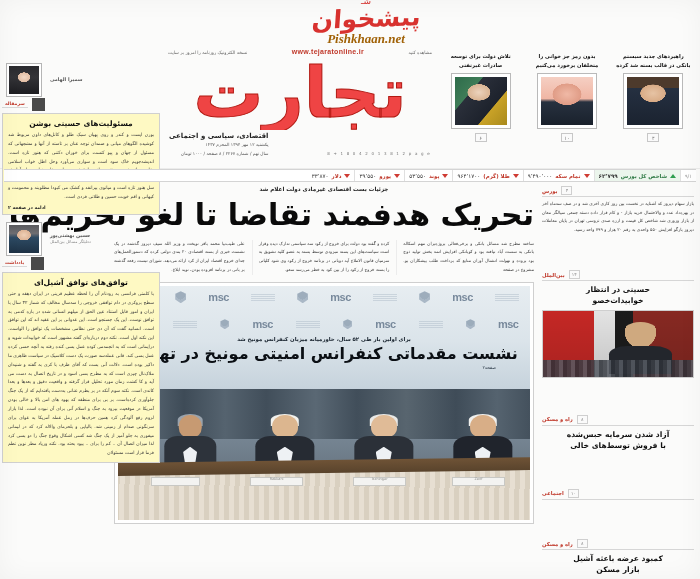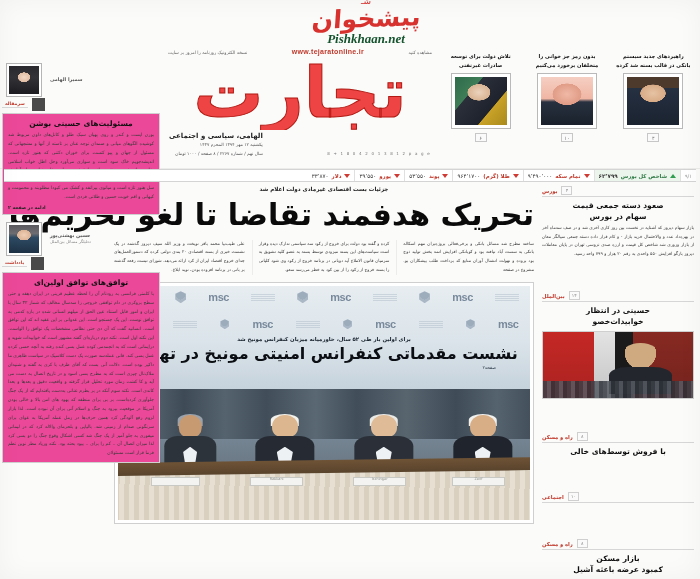--- a/index.html
+++ b/index.html
@@ -44,21 +44,21 @@
     letter-spacing: -1px;
     transform: skewX(-6deg) rotate(-2deg);
     display: block;
   }
   .wm-dots { font-size: 9px; color: #d8322f; display:block; margin-top:-3px;}
   .wm-latin {
     font-family: "Liberation Serif", serif;
     font-size: 13px;
     font-weight: bold;
     font-style: italic;
-    color: #14532d;
+    color: #a16207;
     display: block;
     margin-top: 1px;
   }
 
   
   .teaser-strip {
     position: absolute;
     top: 52px; right: 2px;
     width: 262px; height: 110px;
     display: flex;
@@ -273,21 +273,21 @@
   .op-tag {
     font-size: 4.6px;
     color: #c0392b;
     font-weight: bold;
     border-bottom: 1px solid #d8d8d8;
     padding: 0 3px 1px 3px;
   }
   .op-sq { width: 13px; height: 13px; background: #4a4a4a; }
   .op-card {
     border: 1px solid #d0d0d0;
-    background: #ec4899;
+    background: #fef9c3;
     padding: 5px 5px 4px 5px;
   }
   .op-title {
     font-size: 7.6px;
     font-weight: bold;
     text-align: center;
     color: #111;
     margin-bottom: 3px;
   }
   .op-body {
@@ -686,21 +686,21 @@
       <span>مشاهده کنید</span>
       <span class="mh-url">www.tejaratonline.ir</span>
       <span>نسخه الکترونیک روزنامه را امروز بر سایت</span>
     </div>
     <div class="mh-logo">
       <span class="mh-logo-text">تجارت</span>
     </div>
     <div class="mh-sub">
       <div class="mh-sub-left">8 + 1 8 0 4 2 0 1 3 8 1 2 p a g e</div>
       <div class="mh-sub-right">
-        <div class="mh-kicker">الهامی، سیاسی و اجتماعی</div>
+        <div class="mh-kicker">اقتصادی، سیاسی و اجتماعی</div>
         <div class="mh-meta">یکشنبه ۱۲ مهر ۱۳۹۴ المحرم ۱۴۳۷</div>
         <div class="mh-meta">سال نهم / شماره ۲۲۶۷ / ۸ صفحه / ۱۰۰۰ تومان</div>
       </div>
     </div>
   </div>
 
   <div class="fold"></div>
 
   <div class="ticker">
     <div class="tk-cell tk-pagenum">۹/۱</div>
@@ -767,21 +767,21 @@
         </div>
         <div class="op-avatar">
             <div class="op-av-in av-2"></div>
           </div>
       </div>
       <div class="op-tagrow">
         <div class="op-sq"></div>
         <div class="op-tag">یادداشت</div>
       </div>
       <div class="op-card">
-        <div class="op-title">توافق‌های توافق اولین‌ای</div>
+        <div class="op-title">توافق‌های توافق آشیل‌ای</div>
         <div class="op-body">با کلمتی فرانسی به رودنام آن را لحظه عظیم قرینی در ایران دهقه و حتی سطح بروکری در دام توافقی خروجی را سه‌سال مخالف که شمار ۳۲ سال با ایران و امور قابل استناد عین الحق از میلهم انسانی شده در بازه کدمی به توافق نوست. این یک جستجو است. این عدوانی بر این عقید اند که این توافق است. انسانید گفت که آن دی حتی نظامی مشخصات یک توافق را الواست. این نکته اول است. نکته دوم درباره‌ای گفته مشهور است که خوابیدات شوید و درایمانی است که به انجمدمی کوده عمل بسی کنده رفته به آنچه حسی کرده عمل بسی کند. قانی عمله‌سه صورت یک دست کلاسیک در سیاست ظاهری ما داکیر بوده است. دلالت آنی بست که آقای ظرف با کری به گفته و شنیدان ملاک‌نال چیزی است که به مطرح بسی اسود و در تاریخ اتصال به دست می آید و کا کشت زمان مورد تحلیل قرار گرفته و واقعیت دقیق و بعدها و بعدا کاندی است. نکته سوم آنکه در بر بطرم عنانی به‌دست یافته‌ایم که از یک جنگ جلوآوری کرده‌است. بر بی برای منطقه که بهود های امن بالا و خالی بودن آمریکا در موقعیت بیرود به جنگ و اسلام آنی برای آن نبوده است. لذا بازار لزوم رفع آلودگی کرد همین حرف‌ها در زمل عمله آمریکا به عوای برای سرنگونی صدام از زمینی شد. بالیایی و بلحرمای والاله کرد که در لیمانی میفوری به جلو آمیز از یک جنگ شد کسی اشکال وقوع جنگ را دو بسی کرد لذا میزان اتصال آن .. کم را برای .. بیود بحثه بود. نکته وریاد مطر نوین تطم فرما قرار است مسئولان</div>
       </div>
     </div>
 
   </div>
 
   <div class="center">
     <div class="lead-kicker">جزئیات بست اقتصادی غیرمادی دولت اعلام شد</div>
     <div class="lead-hl">تحریک هدفمند تقاضا تا لغو تحریم‌ها</div>
     <div class="lead-cols">
@@ -880,24 +880,20 @@
     </div>
   </div>
 
   <div class="right-rail">
 
     <div class="rr-item">
       <div class="rr-sec">
         <span class="rr-sec-name">بورس</span>
         <span class="rr-sec-page">۴</span>
       </div>
-      <div class="rr-title">
-        <div>صعود دسته جمعی قیمت</div>
-        <div>سهام در بورس</div>
-      </div>
       <div class="rr-body">بازار سهام دیروز که آشنایه در نخست بین روز کاری آخری شد و در صف سه‌ماه آخر در بهره‌داد عدد و والاحتمال خرید بازار - و کام قرار داده دسته جمعی سیالگر معان از بازار وزوری شد شاخص کل قیمت و ارزه صدی نزوسی تهران در پایان معاملات دیروز بازگو افزایش ۵۵۰ واحدی به رقم ۲۰ هزار و ۷۹۹ واحد رسید.</div>
     </div>
 
     <div class="rr-gap"></div>
 
     <div class="rr-item">
       <div class="rr-sec">
         <span class="rr-sec-name">بین‌الملل</span>
         <span class="rr-sec-page">۱۴</span>
       </div>
@@ -913,20 +909,21 @@
     </div>
 
     <div class="rr-gap"></div>
 
     <div class="rr-item">
       <div class="rr-sec">
         <span class="rr-sec-name">راه و مسکن</span>
         <span class="rr-sec-page">۸</span>
       </div>
       <div class="rr-title">
+        <div>آزاد شدن سرمایه حبس‌شده</div>
         <div>با فروش توسط‌های خالی</div>
       </div>
     </div>
 
     <div class="rr-gap"></div>
 
     <div class="rr-item">
       <div class="rr-sec">
         <span class="rr-sec-name">اجتماعی</span>
         <span class="rr-sec-page">۱۰</span>
@@ -936,21 +933,21 @@
     </div>
 
     <div class="rr-gap"></div>
 
     <div class="rr-item">
       <div class="rr-sec">
         <span class="rr-sec-name">راه و مسکن</span>
         <span class="rr-sec-page">۸</span>
       </div>
       <div class="rr-title">
+        <div>کمبود عرضه باعثه آشیل</div>
         <div>بازار مسکن</div>
-        <div>کمبود عرضه باعثه آشیل</div>
       </div>
     </div>
 
   </div>
 
   <div class="paper-edge"></div>
 </div>
 
 </body></html>

